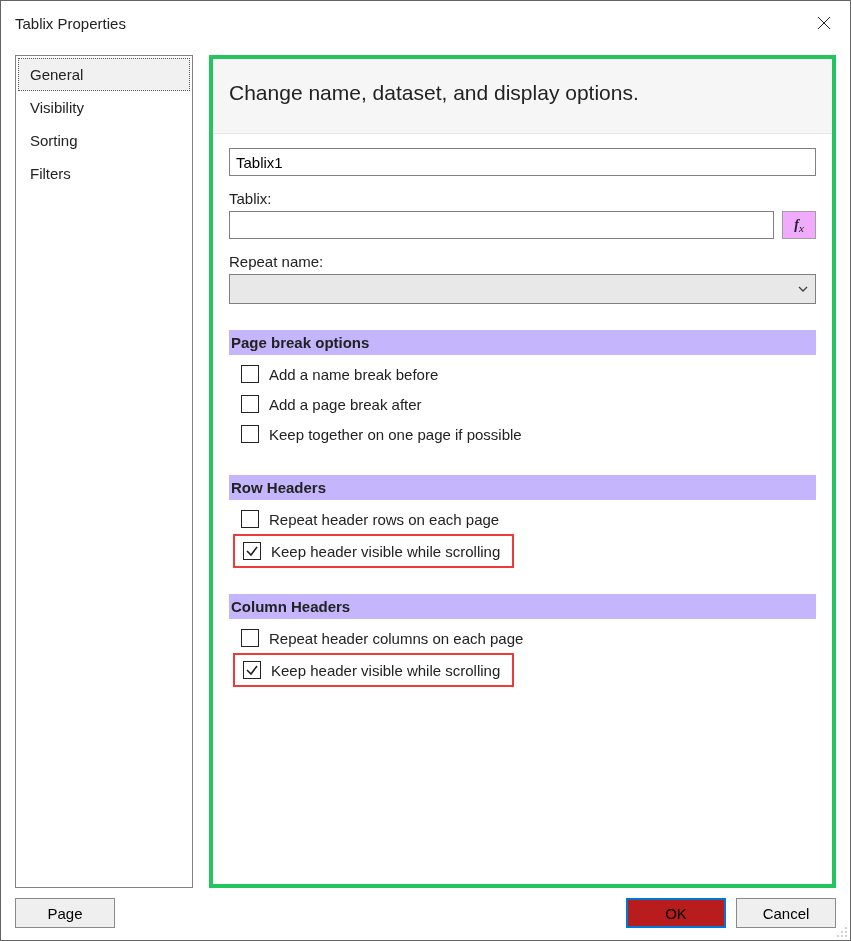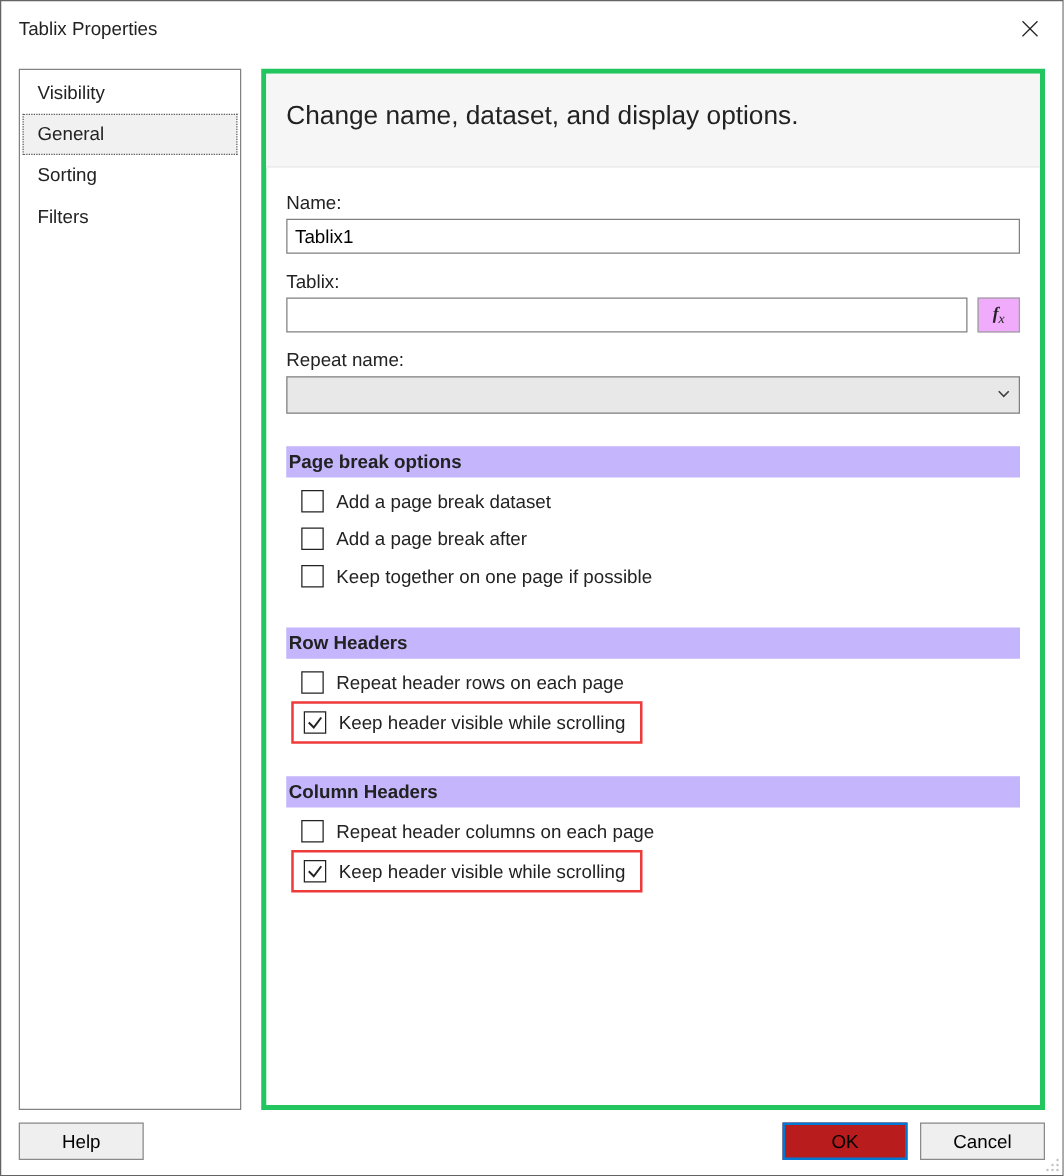--- a/index.html
+++ b/index.html
@@ -197,32 +197,31 @@
       <svg viewBox="0 0 14 14">
           <line x1="1" y1="1" x2="13" y2="13"></line>
           <line x1="13" y1="1" x2="1" y2="13"></line>
         </svg>
     </div>
   </div>
 
   <div class="body">
 
     <div class="sidebar">
+      <div class="tab selected"><span>General</span></div>
       <div class="tab"><span>Visibility</span></div>
-      <div class="tab selected"><span>General</span></div>
       <div class="tab"><span>Sorting</span></div>
       <div class="tab"><span>Filters</span></div>
     </div>
 
     <div class="content">
       <div class="panel-header">Change name, dataset, and display options.</div>
 
       <div class="panel-body">
 
-        <div class="field-label">Name:</div>
         <input class="text-input" value="Tablix1" style="">
 
         <div class="field-label" style="margin-top:14px">Tablix:</div>
         <div class="row-tooltip">
           <input class="text-input" value="" style="">
           <div class="fx-btn">
             <span><span class="f">f</span><span class="x">x</span></span>
           </div>
         </div>
 
@@ -235,21 +234,21 @@
               </svg>
           </span>
         </div>
 
         
         <div class="section">
           <div class="section-title">Page break options</div>
           <div class="option-list">
             <div class="option">
               <span class="cb"></span>
-              <span>Add a page break dataset</span>
+              <span>Add a name break before</span>
             </div>
             <div class="option">
               <span class="cb"></span>
               <span>Add a page break after</span>
             </div>
             <div class="option">
               <span class="cb"></span>
               <span>Keep together on one page if possible</span>
             </div>
           </div>
@@ -296,21 +295,21 @@
             </div>
           </div>
         </div>
 
       </div>
     </div>
   </div>
 
   <div class="footer">
     <button class="btn">
-        <span>Help</span>
+        <span>Page</span>
       </button>
     <div class="spacer"></div>
     <button class="btn primary">
         <span>OK</span>
       </button>
     <button class="btn">
         <span>Cancel</span>
       </button>
   </div>
 

